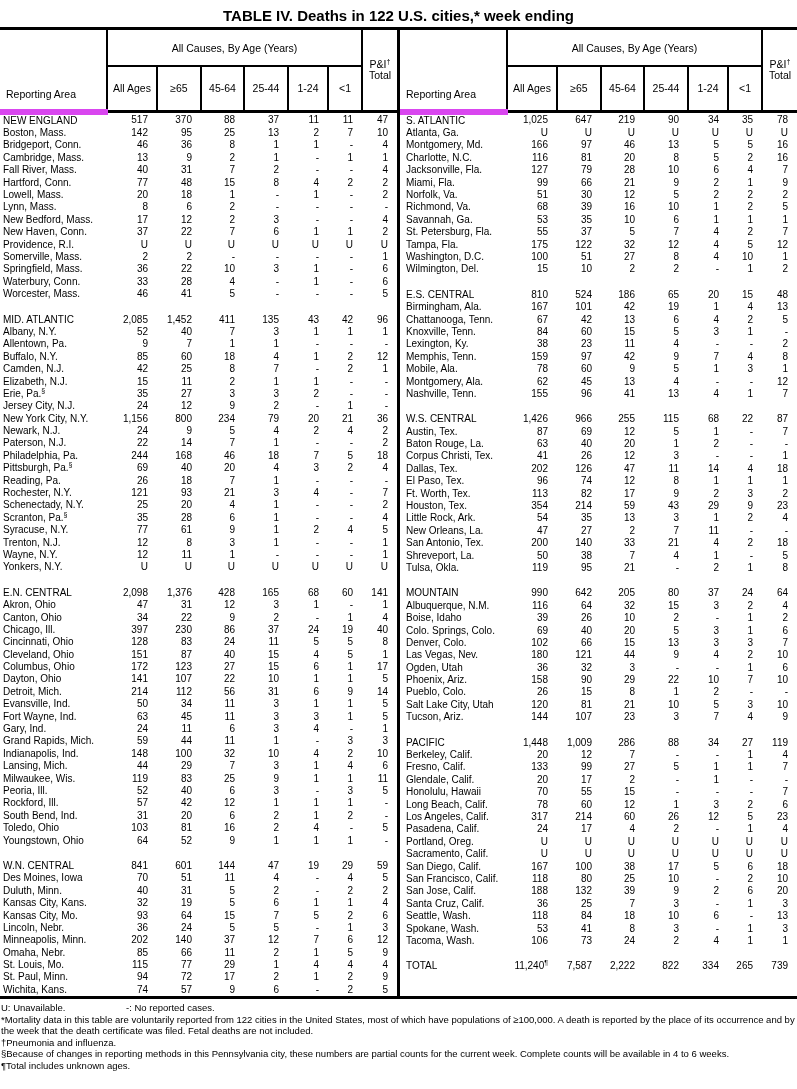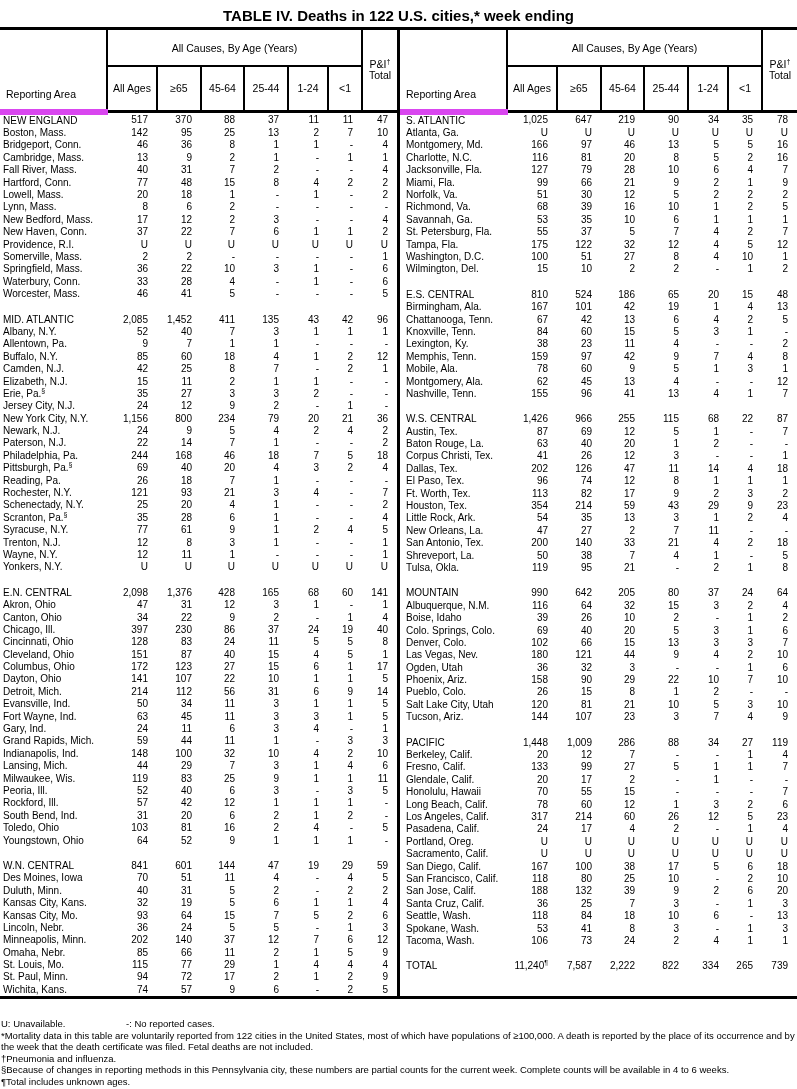--- a/index.html
+++ b/index.html
@@ -16,21 +16,21 @@
   tr.h1 th.group { height:27px; border-bottom:2px solid #000; border-left:2px solid #000; text-align:center; vertical-align:middle; }
   tr.h2 th { height:35px; text-align:center; vertical-align:middle; border-left:2px solid #000; border-bottom:3px solid #000; line-height:11px; }
   th.rep { text-align:left; vertical-align:bottom; padding-left:6px; padding-bottom:9px; border-bottom:6px solid #d946ef; }
   th.pi { vertical-align:middle; text-align:center; border-left:2px solid #000; border-bottom:3px solid #000; line-height:11px; }
   td { font-size:10px; height:12.4px; padding:0; line-height:12px; }
   td.name { text-align:left; padding-left:3px; white-space:nowrap; overflow:hidden; }
   .half.right td.name { padding-left:6px; }
   td.num { text-align:right; padding-right:9px; white-space:nowrap; }
   tr.gap-row td { height:13px; }
   sup { font-size:7px; line-height:0; }
-  .footnotes { font-size:9.5px; line-height:11.6px; padding-top:19px; padding-left:1px; }
+  .footnotes { font-size:9.5px; line-height:11.6px; padding-top:3px; padding-left:1px; }
   .fn-first { display:inline-block; width:125px; }
 </style>
 </head>
 <body>
 
 <div>
   <div class="title">
     <div>TABLE IV. Deaths in 122 U.S. cities,* week ending</div>
   </div>
 

